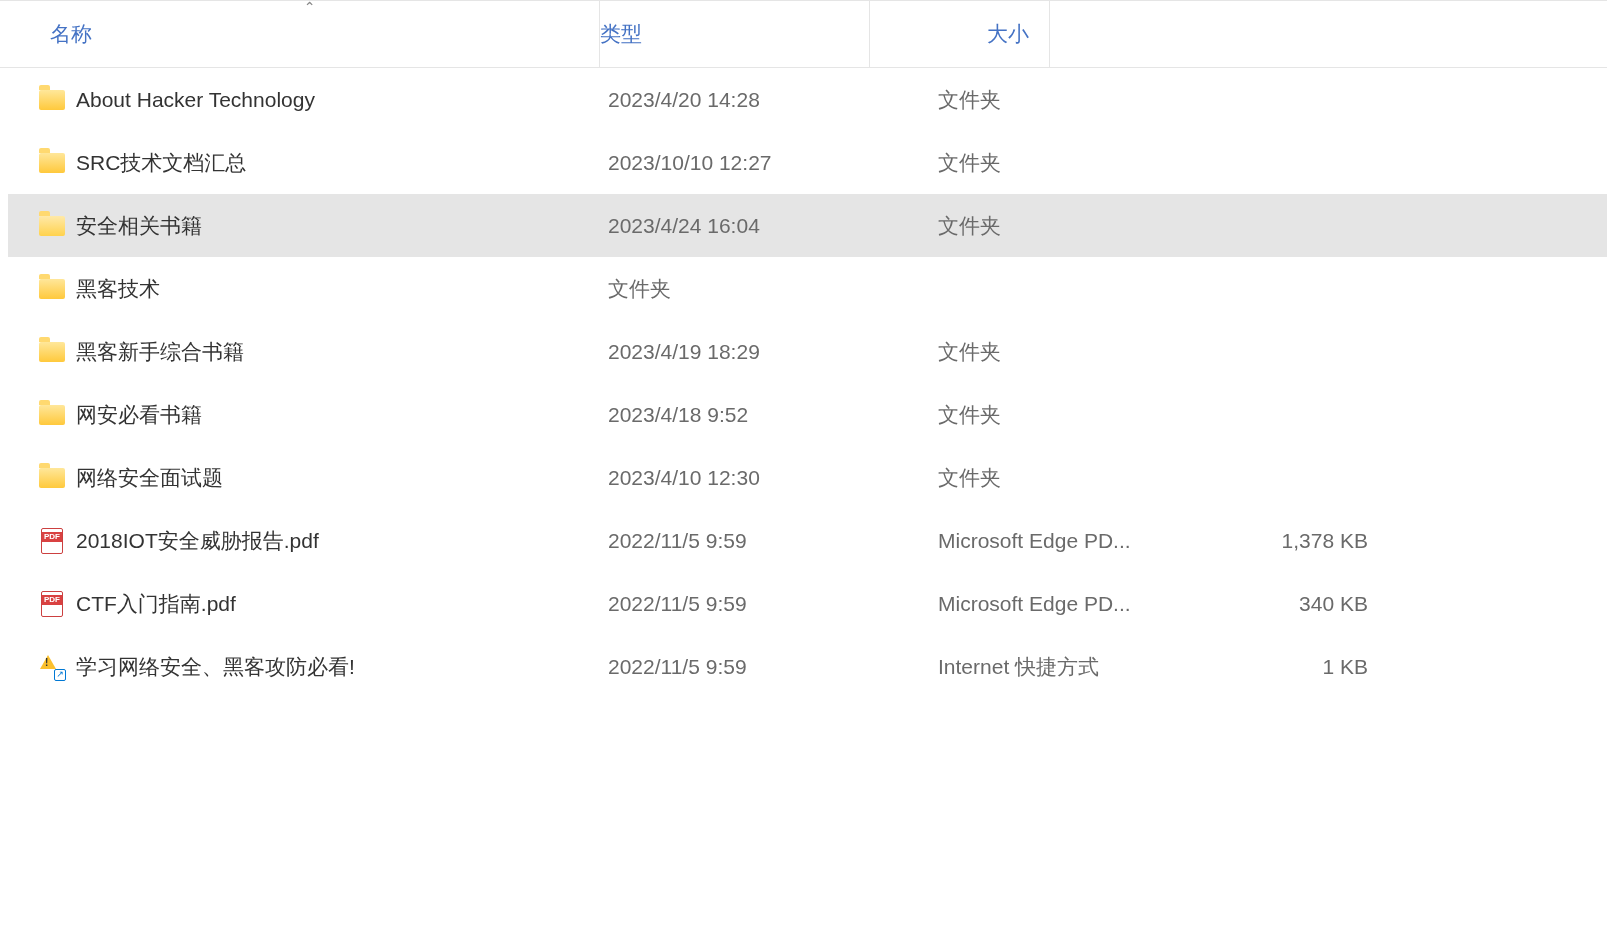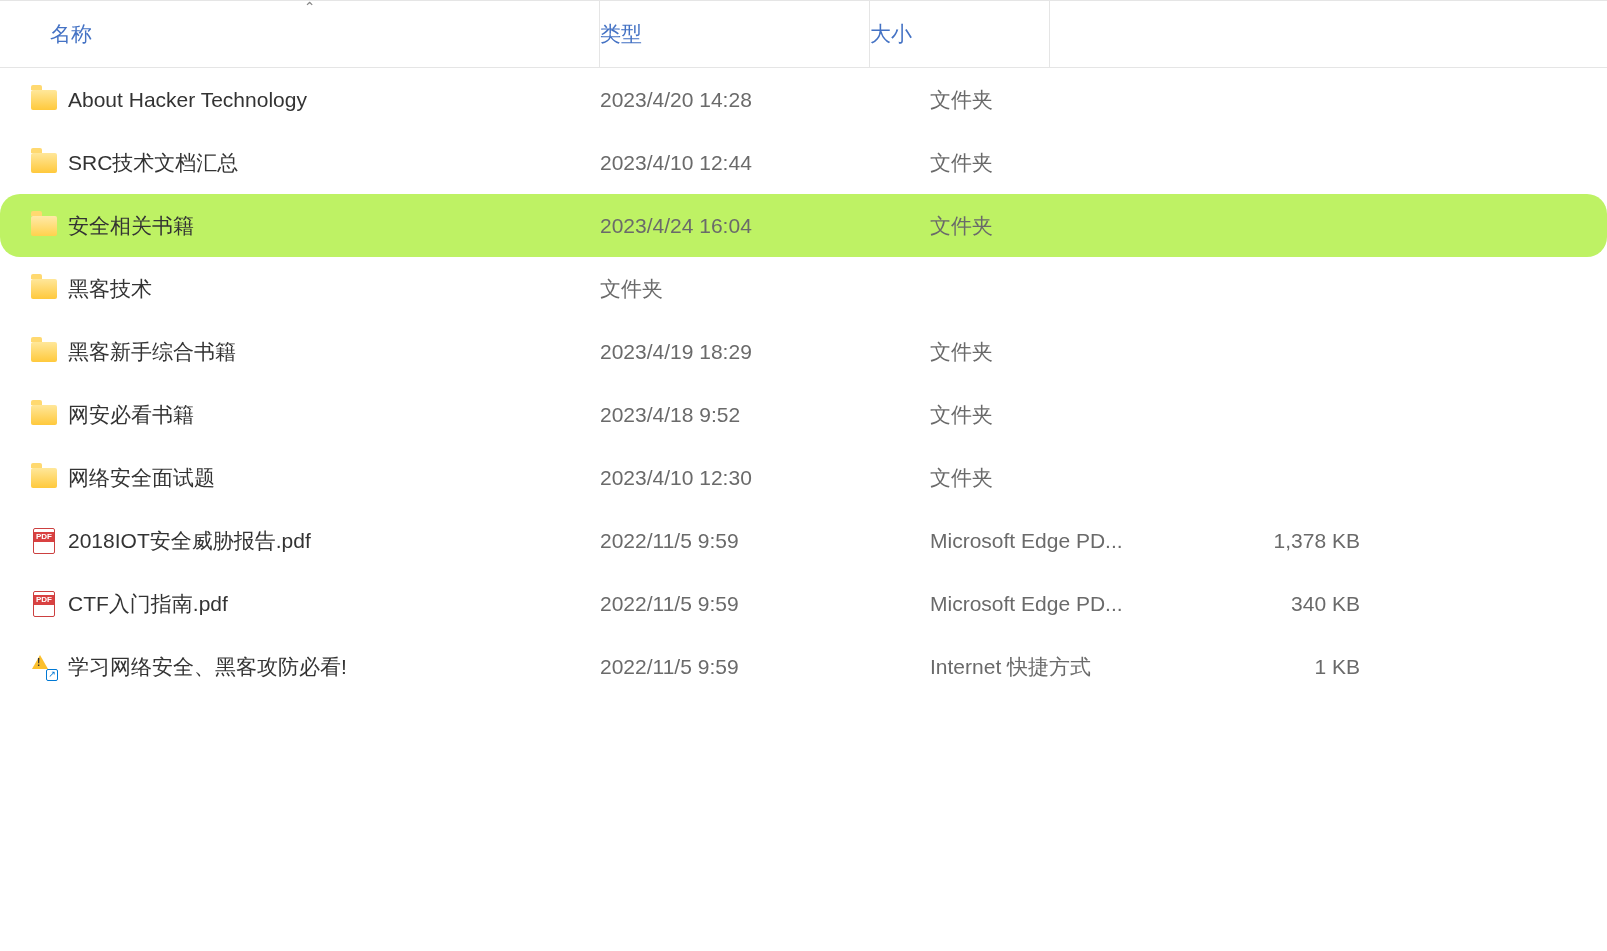--- a/index.html
+++ b/index.html
@@ -26,36 +26,37 @@
     .col-type { width: 270px; display: flex; align-items: flex-start; }
     .col-size { width: 180px; display: flex; align-items: flex-end; justify-content: flex-end; padding-right: 20px; }
     .header-row .hcell {
       color: #4472c4;
       position: relative;
       height: 100%;
       display: flex;
       align-items: center;
       border-right: 1px solid #e5e5e5;
     }
-    .header-row .col-size.hcell { border-right: 1px solid #e5e5e5; justify-content: flex-start; padding-left: 0; }
+    .header-row .col-size.hcell { border-right: 1px solid #e5e5e5; justify-content: flex-end; padding-left: 0; }
     .sort-chev {
       position: absolute;
       left: 50%;
       top: -2px;
       transform: translateX(-50%);
       font-size: 14px;
       color: #888;
     }
     .file-row {
       display: flex;
       align-items: center;
       height: 63px;
       padding-left: 20px;
-    }
-    .file-row.selected { background: #bef264; border-radius: 20px; }
+      margin-left: 8px;
+    }
+    .file-row.selected { background: #e5e5e5; }
     .file-row .col-name { padding-left: 10px; }
     .icon-wrap {
       width: 28px;
       height: 28px;
       margin-right: 10px;
       flex-shrink: 0;
       display: flex;
       align-items: center;
       justify-content: center;
     }
@@ -170,21 +171,21 @@
         </div>
       </div>
       <div class="file-row">
         <div class="col-name">
           <div class="icon-wrap">
             <div class="folder-icon"></div>
           </div>
           <span class="cell-text name-text">SRC技术文档汇总</span>
         </div>
         <div class="col-date">
-          <span class="cell-text date-text">2023/4/10 12:44</span>
+          <span class="cell-text date-text">2023/10/10 12:27</span>
         </div>
         <div class="col-type">
           <span class="cell-text type-text">文件夹</span>
         </div>
         <div class="col-size">
           <span class="cell-text size-text"></span>
         </div>
       </div>
       <div class="file-row selected">
         <div class="col-name">

